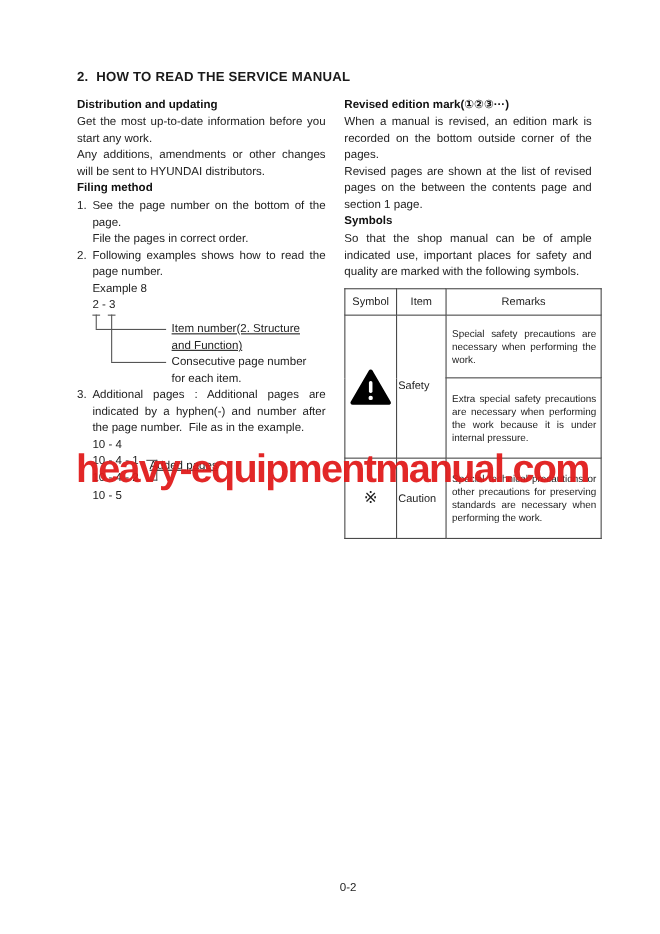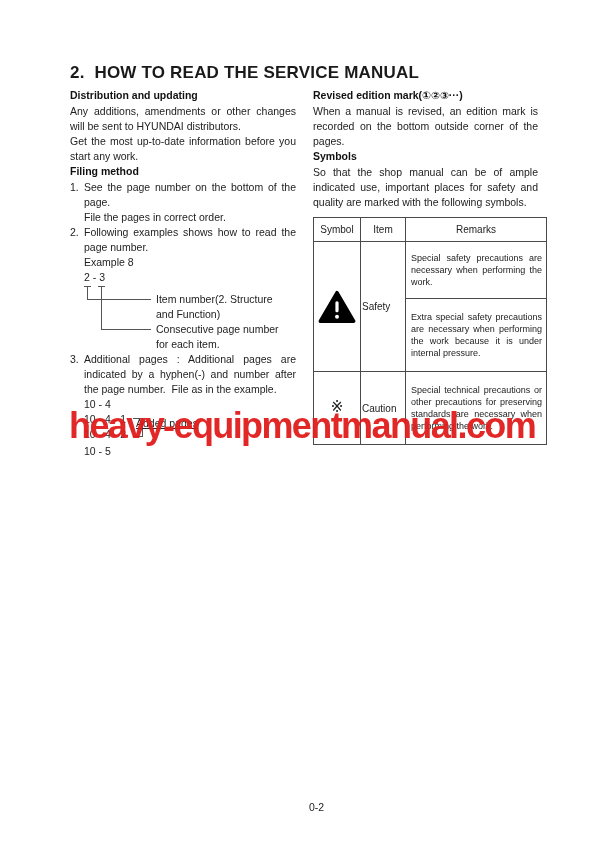--- a/index.html
+++ b/index.html
@@ -5,21 +5,21 @@
   html,body{margin:0;padding:0;}
   body{
     width:600px;height:849px;background:#ffffff;position:relative;overflow:hidden;
     font-family:"Liberation Sans","DejaVu Sans",sans-serif;
     color:#222;
     -webkit-font-smoothing:antialiased;
   }
   .page{position:absolute;inset:0;}
   .title{
     position:absolute;left:70px;top:63px;
-    font-size:17px;font-weight:bold;letter-spacing:.2px;color:#1a1a1a;
+    font-size:12px;font-weight:bold;letter-spacing:.2px;color:#1a1a1a;
   }
   .col{position:absolute;top:88px;font-size:10.5px;line-height:15px;}
   .col-left{left:70px;width:226px;}
   .col-right{left:313px;width:225px;}
   h3.sec{font-size:10.5px;line-height:14px;font-weight:bold;margin:0 0 2px 0;color:#111;}
   .gap{margin-top:22px;}
   p.body{margin:0;text-align:justify;}
   
   .li{position:relative;padding-left:14px;margin:0;}
   .li .num{position:absolute;left:0;top:0;}
@@ -69,22 +69,22 @@
 </head>
 <body>
 
 <div class="page">
 
   <div class="title">2.&nbsp; HOW TO READ THE SERVICE MANUAL</div>
 
   <div class="col col-left">
 
     <h3 class="sec">Distribution and updating</h3>
+    <p class="body">Get the most up-to-date information before you start any work.</p>
     <p class="body">Any additions, amendments or other changes will be sent to HYUNDAI distributors.</p>
-    <p class="body">Get the most up-to-date information before you start any work.</p>
 
     <h3 class="sec gap">Filing method</h3>
 
     <div class="li">
       <span class="num">1.</span>
       <p class="body">See the page number on the bottom of the page.</p>
       <p class="plain">File the pages in correct order.</p>
     </div>
 
     <div class="li">
@@ -96,21 +96,21 @@
       <div class="diagram">
 
         <div class="dline" style="left:0;top:0;width:7px;height:1px;"></div>
         <div class="dline" style="left:14px;top:0;width:7px;height:1px;"></div>
 
         <div class="dline" style="left:3px;top:0;width:1px;height:13px;"></div>
         <div class="dline" style="left:3px;top:13px;width:64px;height:1px;"></div>
 
         <div class="dline" style="left:17px;top:0;width:1px;height:43px;"></div>
         <div class="dline" style="left:17px;top:43px;width:50px;height:1px;"></div>
-        <div class="dlabel" style="top:6px;">Item number(2. Structure and Function)</div>
+        <div class="dlabel" style="top:6px;text-decoration:underline;">Item number(2. Structure and Function)</div>
         <div class="dlabel" style="top:36px;">Consecutive page number for each item.</div>
       </div>
     </div>
 
     <div class="li">
       <span class="num">3.</span>
       <p class="body">Additional pages : Additional pages are indicated by a hyphen(-) and number after the page number.&nbsp; File as in the example.</p>
 
       <div class="pagelist">
         <div class="row">10 - 4</div>
@@ -122,20 +122,21 @@
       </div>
     </div>
 
   </div>
 
   <div class="col col-right">
 
     <h3 class="sec">Revised edition mark(①②③···)</h3>
     <p class="body">When a manual is revised, an edition mark is recorded on the bottom outside corner of the pages.</p>
 
+    <p class="body">Revised pages are shown at the list of revised pages on the between the contents page and section 1 page.</p>
 
     <h3 class="sec gap">Symbols</h3>
     <p class="body">So that the shop manual can be of ample indicated use, important places for safety and quality are marked with the following symbols.</p>
 
     <table class="sym">
       <tbody>
           <tr>
         <th class="c-symbol">Symbol</th>
         <th class="c-item">Item</th>
         <th class="c-remarks">Remarks</th>

